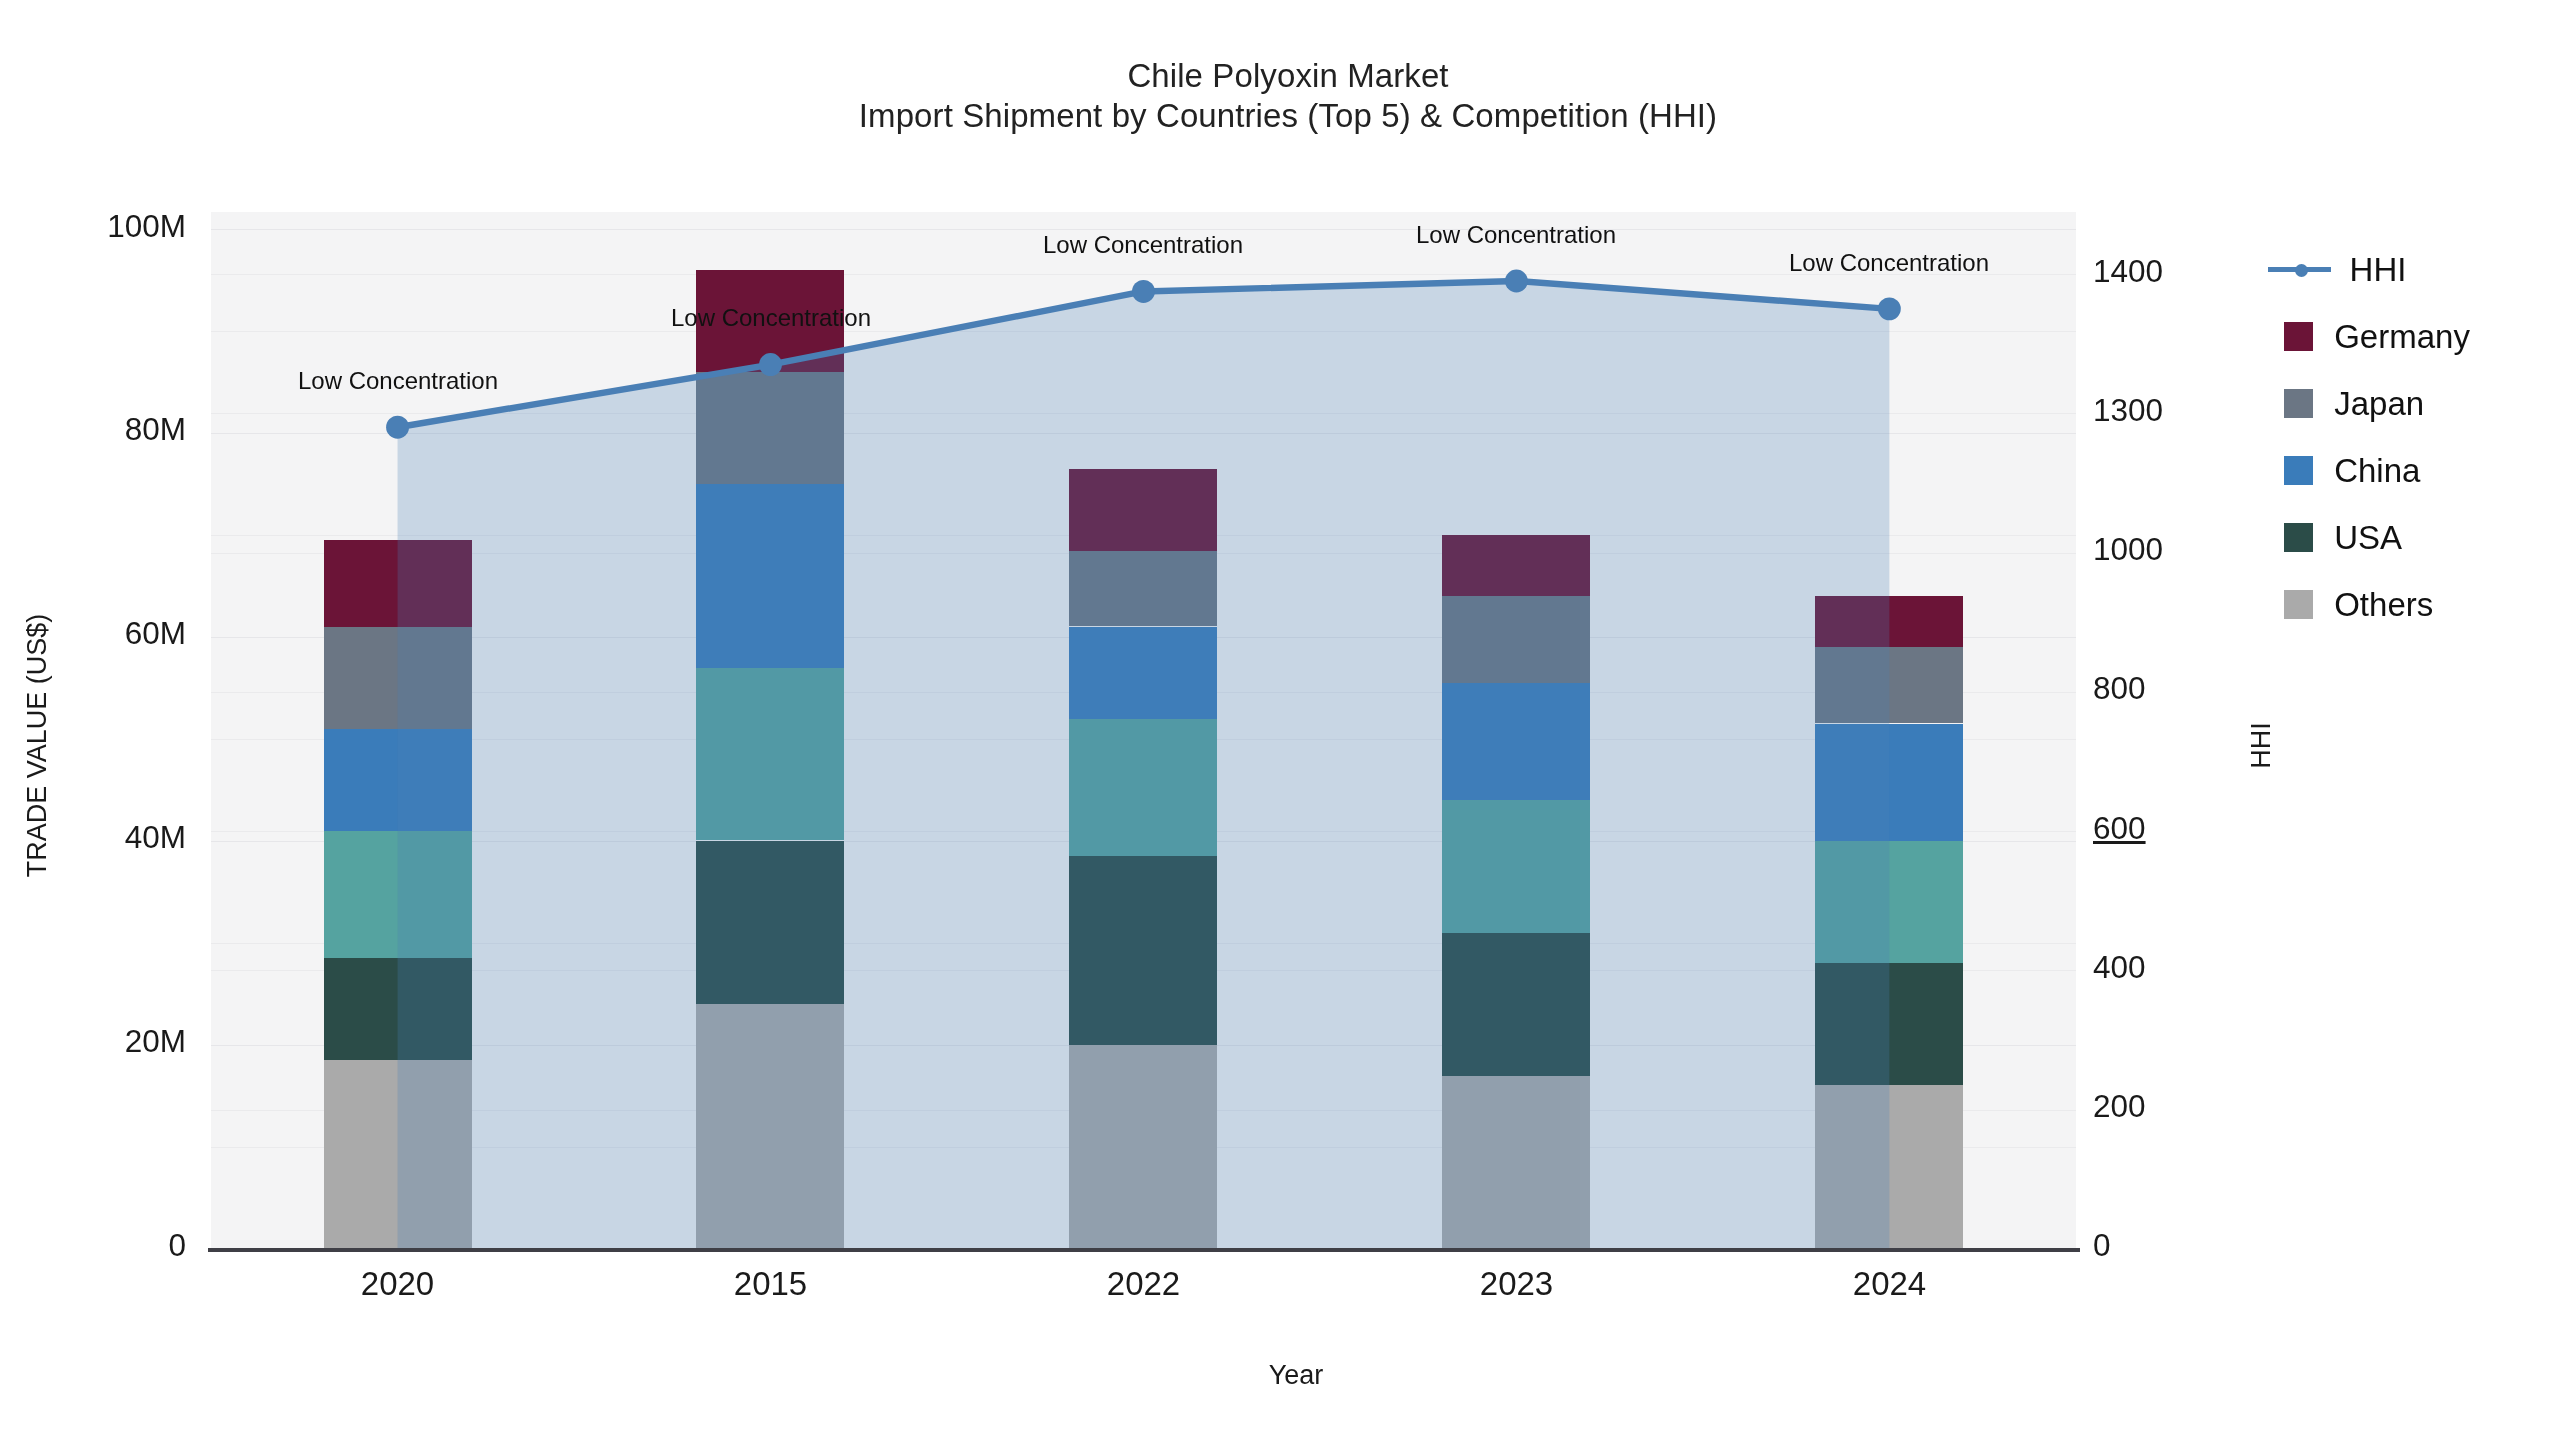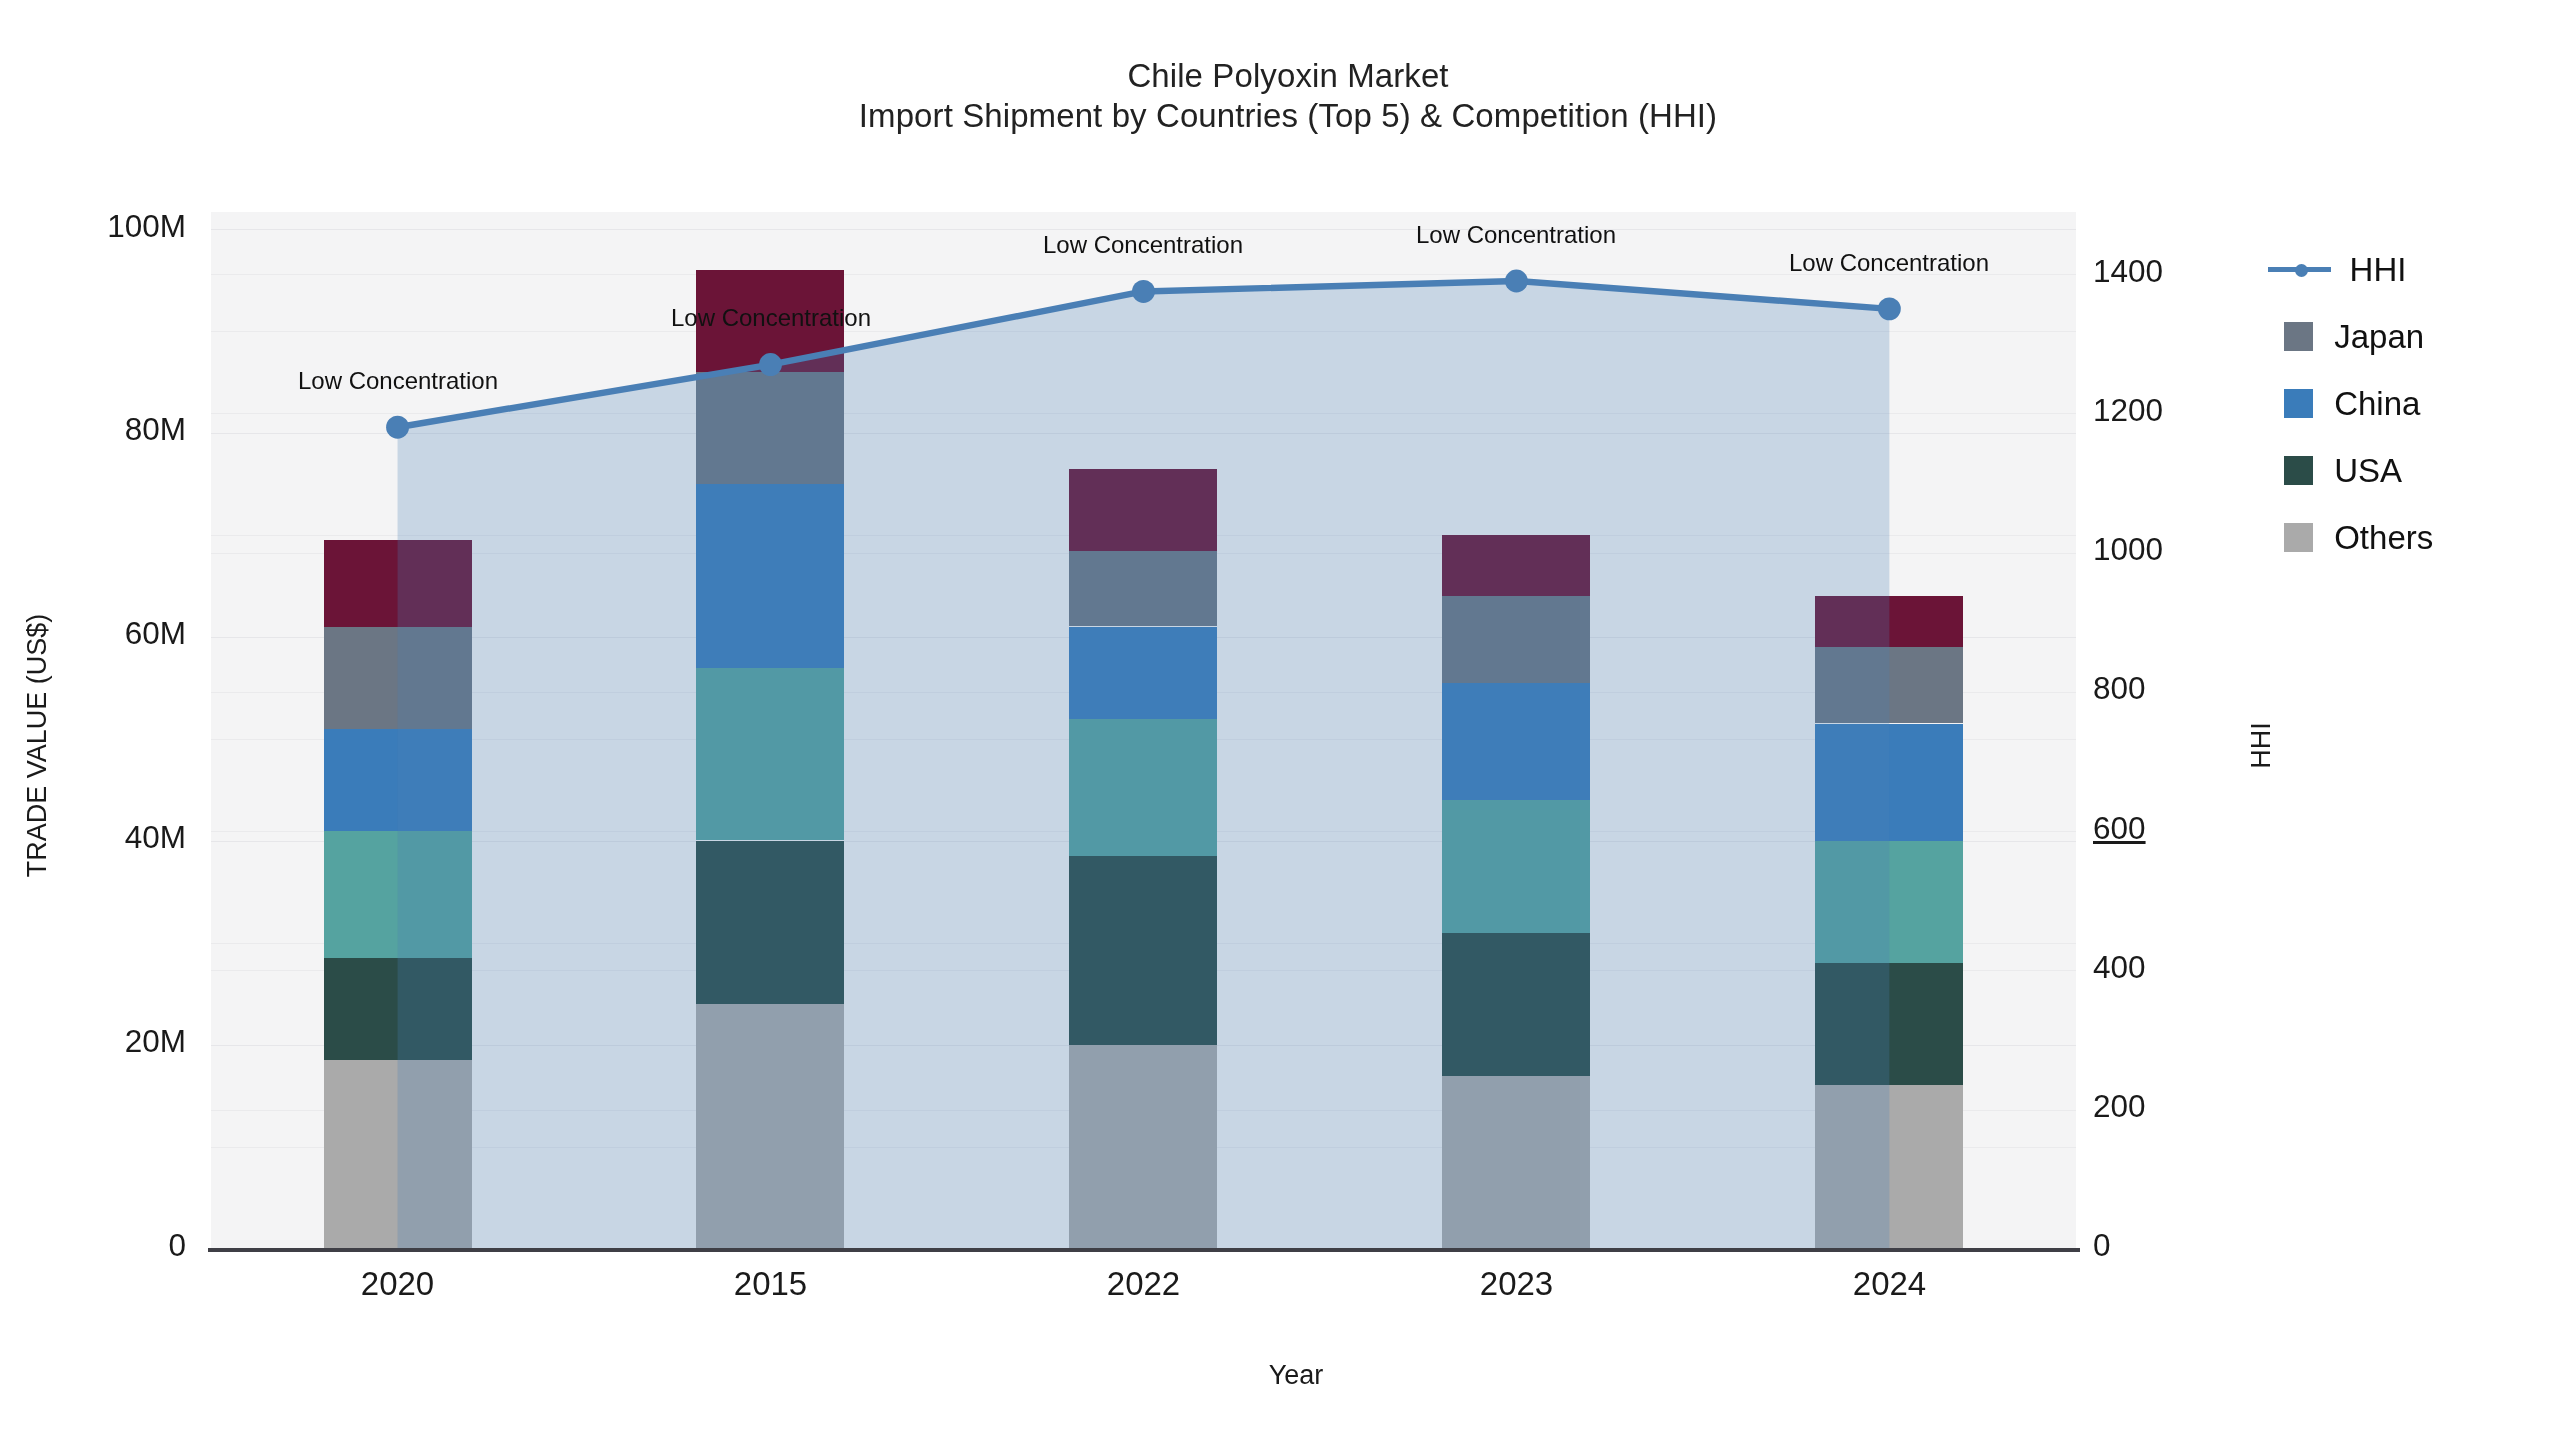--- a/index.html
+++ b/index.html
@@ -184,21 +184,21 @@
       <div class="ytick-l" style="top: 819px;">40M</div>
       <div class="ytick-l" style="top: 615px;">60M</div>
       <div class="ytick-l" style="top: 411px;">80M</div>
       <div class="ytick-l" style="top: 208px;">100M</div>
       <div class="ytick-r" style="top: 1227px;">0</div>
       <div class="ytick-r" style="top: 1088px;">200</div>
       <div class="ytick-r" style="top: 949px;">400</div>
       <div class="ytick-r" style="top: 810px; text-decoration: underline;">600</div>
       <div class="ytick-r" style="top: 670px;">800</div>
       <div class="ytick-r" style="top: 531px;">1000</div>
-      <div class="ytick-r" style="top: 392px;">1200</div>
+      <div class="ytick-r" style="top: 392px;">1300</div>
       <div class="ytick-r" style="top: 253px;">1400</div>
       <div class="xtick" style="left: 290px;">2020</div>
       <div class="xtick" style="left: 663px;">2015</div>
       <div class="xtick" style="left: 1036px;">2022</div>
       <div class="xtick" style="left: 1409px;">2023</div>
       <div class="xtick" style="left: 1782px;">2024</div>
     </div>
 
   <div class="ylabel-left">TRADE VALUE (US$)</div>
   <div class="ylabel-right">HHI</div>
@@ -206,20 +206,24 @@
 
   <div class="legend" id="legend">
       <div class="legend-row">
         <div class="legend-line-marker">
           <div class="ln" style="background: rgb(74, 127, 181);"></div>
           <div class="dot" style="background: rgb(74, 127, 181);"></div>
         </div>
         <span class="legend-label">HHI</span>
       </div>
       <div class="legend-row">
+        <div class="legend-swatch" style="background: rgb(107, 20, 55);"></div>
+        <span class="legend-label">Germany</span>
+      </div>
+      <div class="legend-row">
         <div class="legend-swatch" style="background: rgb(107, 118, 132);"></div>
         <span class="legend-label">Japan</span>
       </div>
       <div class="legend-row">
         <div class="legend-swatch" style="background: rgb(58, 124, 186);"></div>
         <span class="legend-label">China</span>
       </div>
       <div class="legend-row">
         <div class="legend-swatch" style="background: rgb(43, 76, 72);"></div>
         <span class="legend-label">USA</span>

